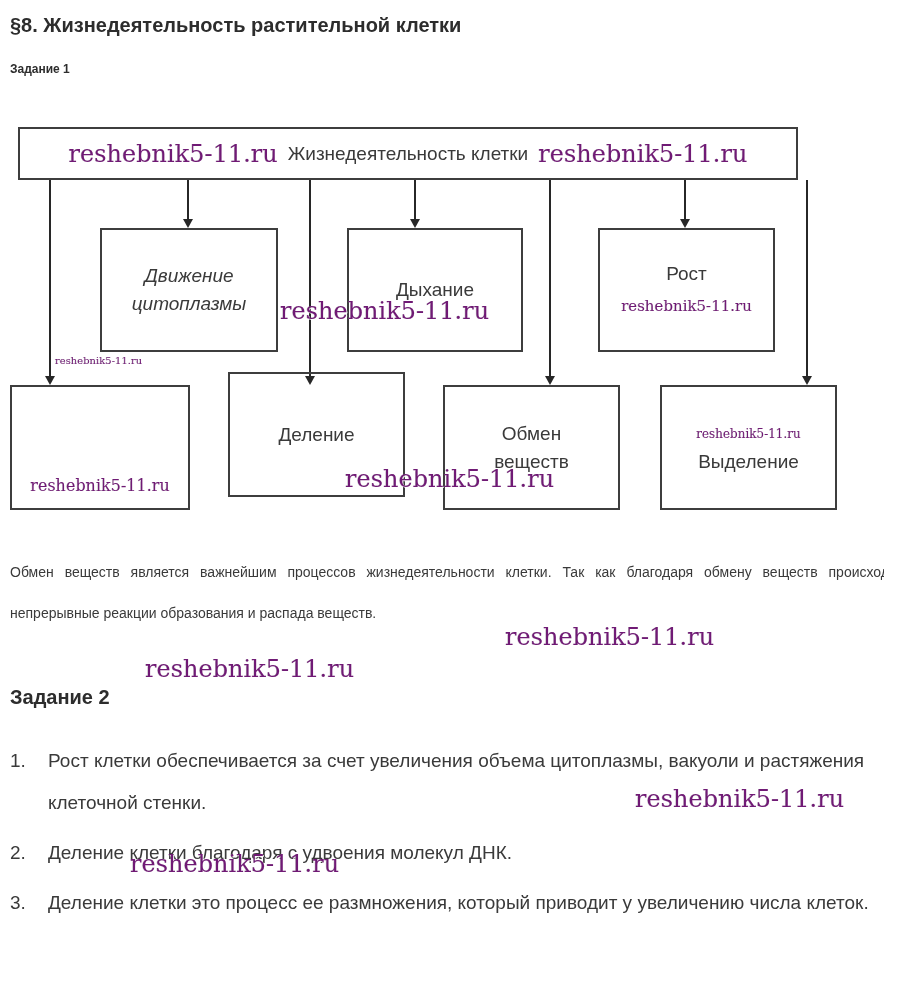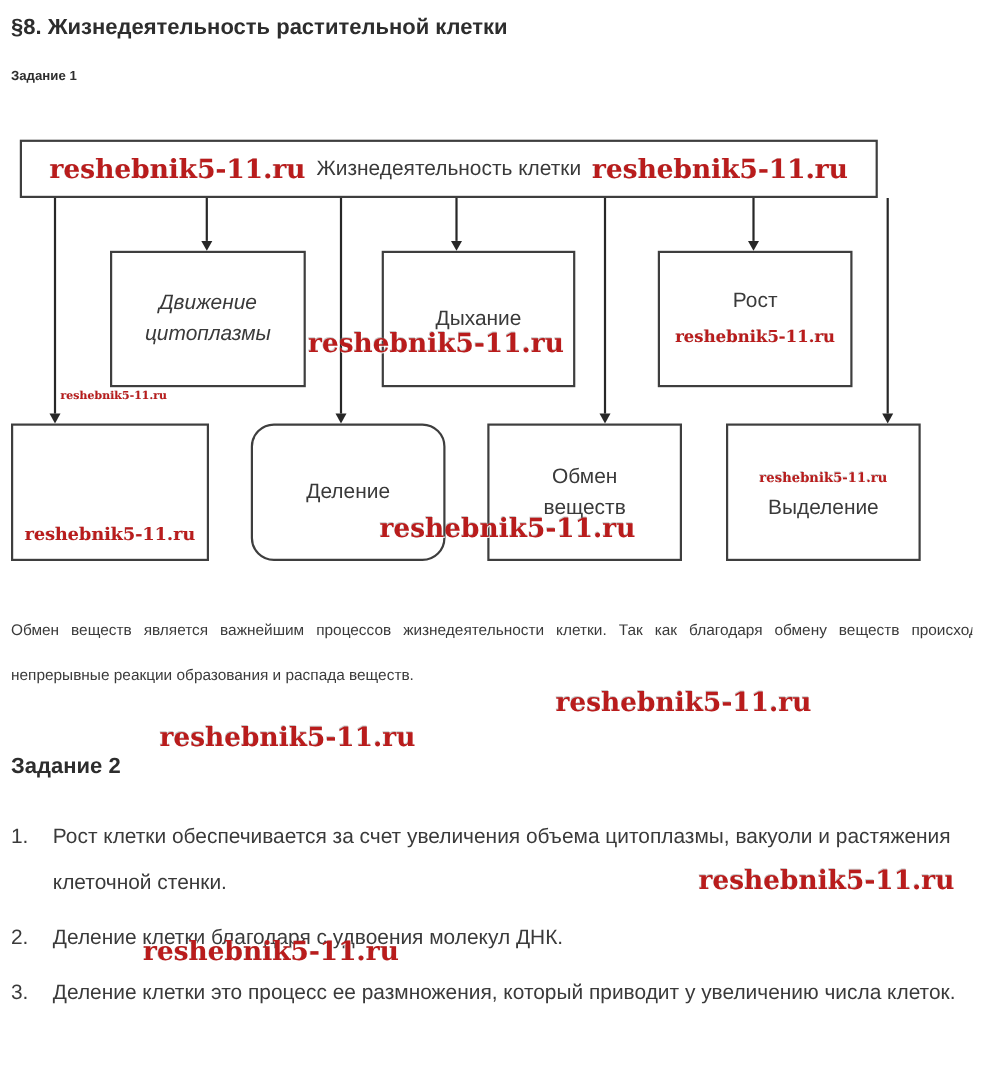--- a/index.html
+++ b/index.html
@@ -13,21 +13,21 @@
   .page { position:relative; width:884px; height:981px; overflow:hidden; background:#fff; }
 
   
   .h-title { position:absolute; left:10px; top:14px; font-size:20px; font-weight:bold; color:#2d2d2d; }
   .h-task1 { position:absolute; left:10px; top:62px; font-size:12px; font-weight:bold; color:#2d2d2d; }
   .h-task2 { position:absolute; left:10px; top:686px; font-size:20px; font-weight:bold; color:#2d2d2d; }
 
   
   .wm {
     font-family:"DejaVu Serif","Liberation Serif",serif;
-    font-weight:bold; color:#b91c1c; white-space:nowrap;
+    font-weight:normal; color:#701a75; white-space:nowrap;
     text-shadow:1px 1px 0 rgba(255,255,255,0.85), -0.5px -0.5px 0 rgba(130,130,130,0.45);
     z-index:5;
   }
   .wm-abs { position:absolute; }
   .wm-24 { font-size:24px; }
   .wm-16 { font-size:16px; }
   .wm-15 { font-size:15px; }
   .wm-12 { font-size:12px; }
   .wm-10 { font-size:10px; }
 
@@ -48,21 +48,21 @@
   .lbl-w120 { max-width:120px; }
   .lbl-w95  { max-width:95px; }
 
   .box-dvizhenie { left:100px; top:101px; width:178px; height:124px;font-style:italic; }
   .box-dyhanie   { left:347px; top:101px; width:176px; height:124px; }
   .box-rost      { left:598px; top:101px; width:177px; height:124px; }
 
   .box-pitanie   { left:10px;  top:258px; width:180px; height:125px; font-size:19px; line-height:28px; }
   .pit-lbl { padding:28px 0 0 38px; width:150px; text-align:left; }
   .pit-wm  { position:absolute; left:50%; bottom:8px; transform:translateX(-50%); }
-  .box-delenie   { left:228px; top:258px; width:177px; height:125px;border-radius:21px; }
+  .box-delenie   { left:228px; top:245px; width:177px; height:125px; }
   .box-obmen     { left:443px; top:258px; width:177px; height:125px; }
   .box-vydelenie { left:660px; top:258px; width:177px; height:125px; }
 
   
   .para { position:absolute; left:10px; top:552px; width:893px;
     font-size:14px; line-height:41px; text-align:justify; }
   .list { position:absolute; left:10px; top:740px; width:897px; font-size:19px; line-height:42px; }
   .li { display:flex; margin-bottom:8px; }
   .li .num { width:38px; flex:none; }
   .li .txt { flex:1; }

